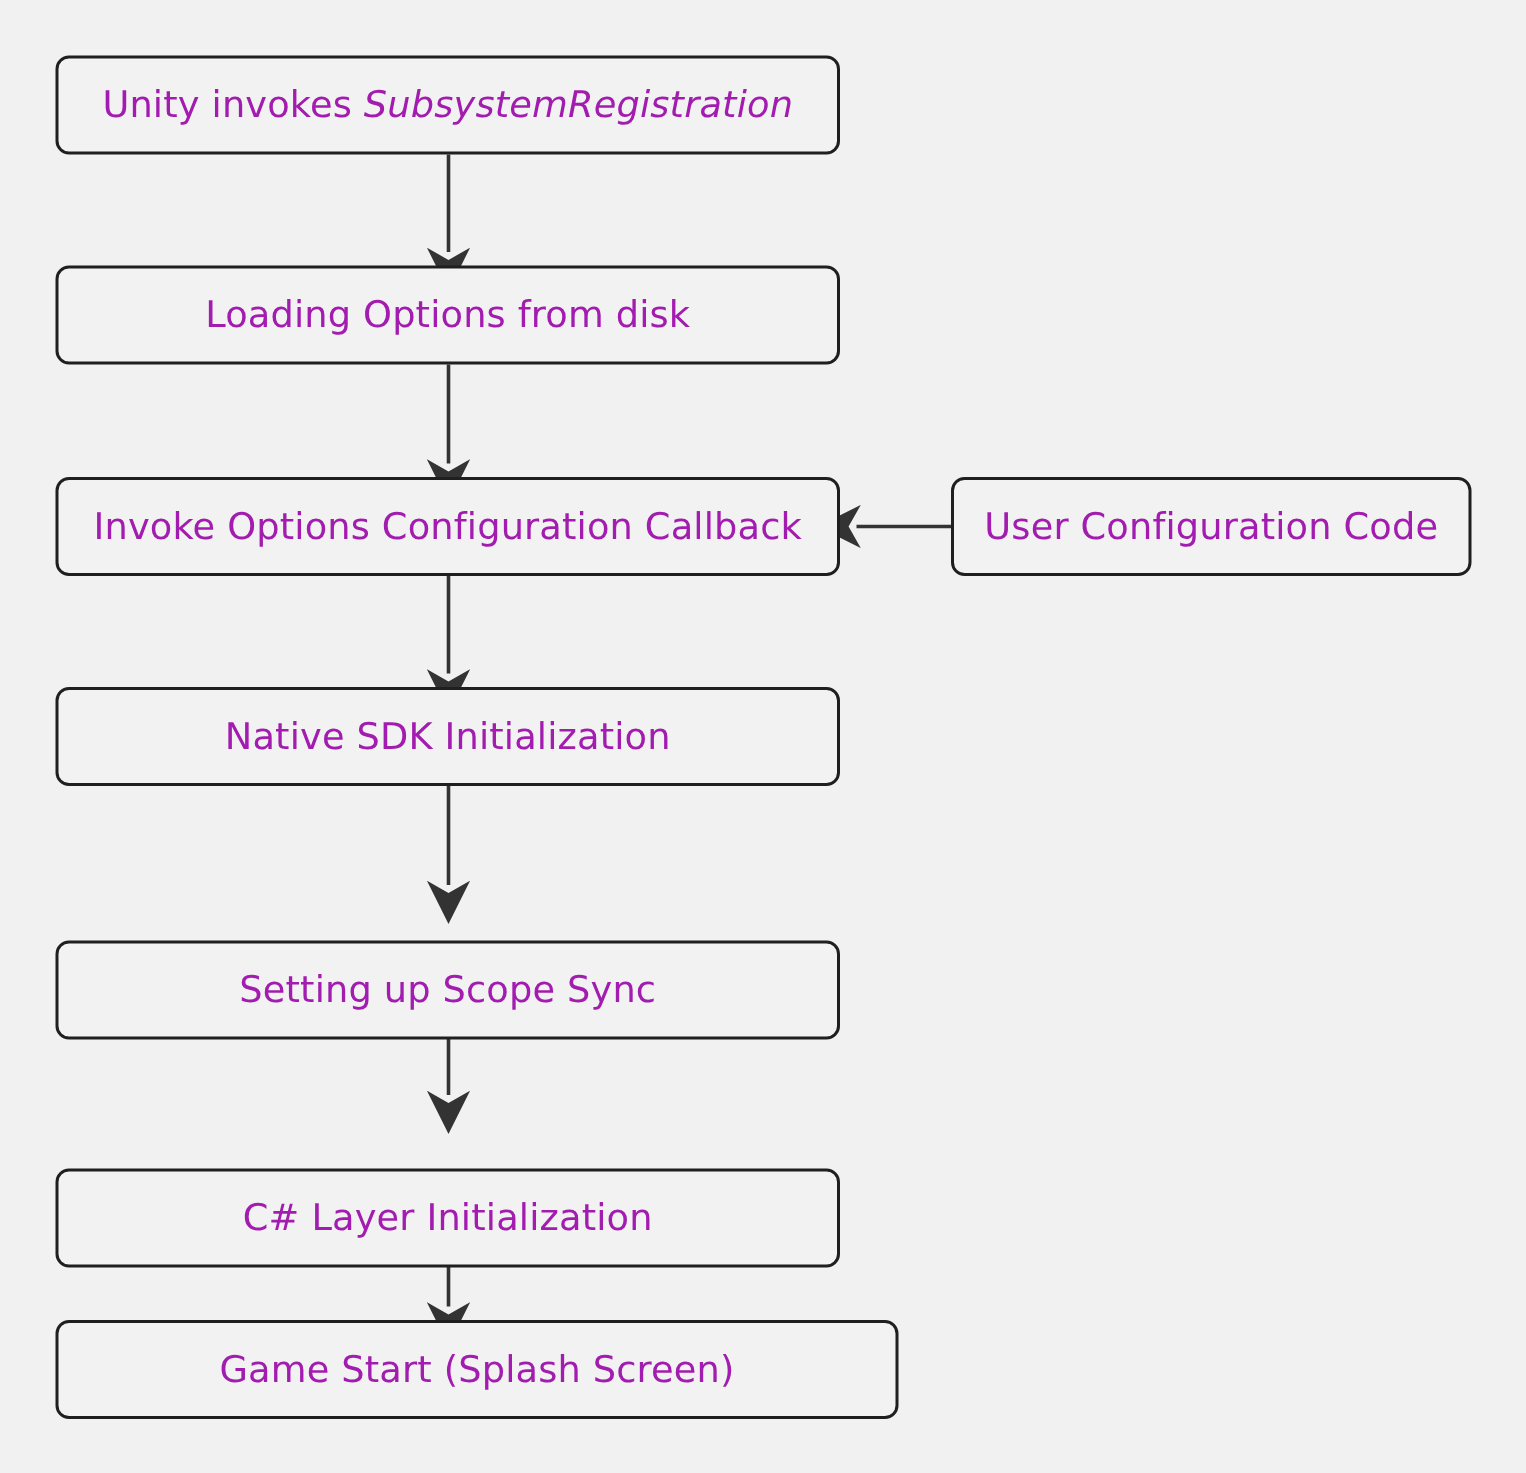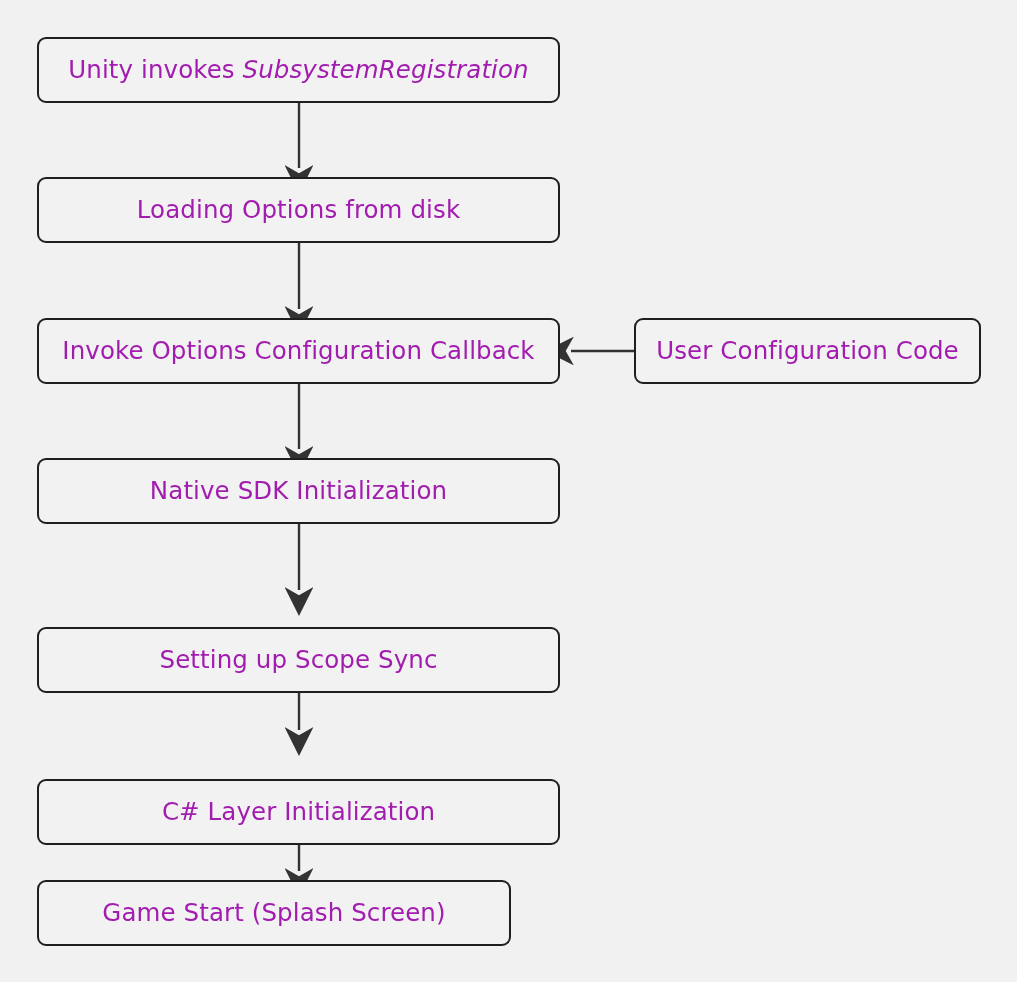--- a/index.html
+++ b/index.html
@@ -102,21 +102,21 @@
   </div>
 
   <div class="node" style="left:37px; top:599px; width:523px; height:66px;margin-top:28px;">
     <div class="node-label">Setting up Scope Sync</div>
   </div>
 
   <div class="node" style="left:37px; top:739px; width:523px; height:66px;margin-top:40px;">
     <div class="node-label">C# Layer Initialization</div>
   </div>
 
-  <div class="node" style="left:37px; top:880px; width:474px; height:66px;">
+  <div class="node" style="left:37px; top:880px; width:562px; height:66px;">
     <div class="node-label">Game Start (Splash Screen)</div>
   </div>
 
   <div class="node" style="left:634px; top:318px; width:347px; height:66px;align-items:center;">
     <div class="node-label">User Configuration Code</div>
   </div>
 
 </div>
 
 </body></html>

